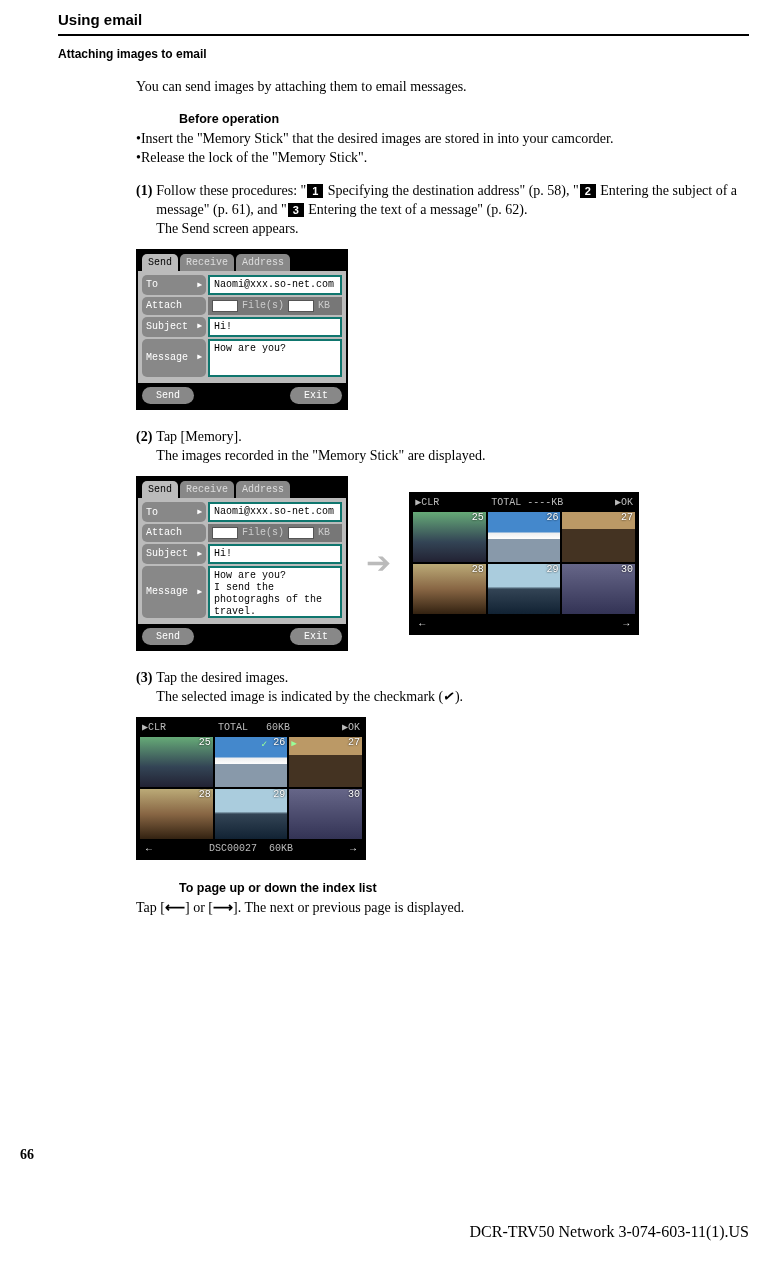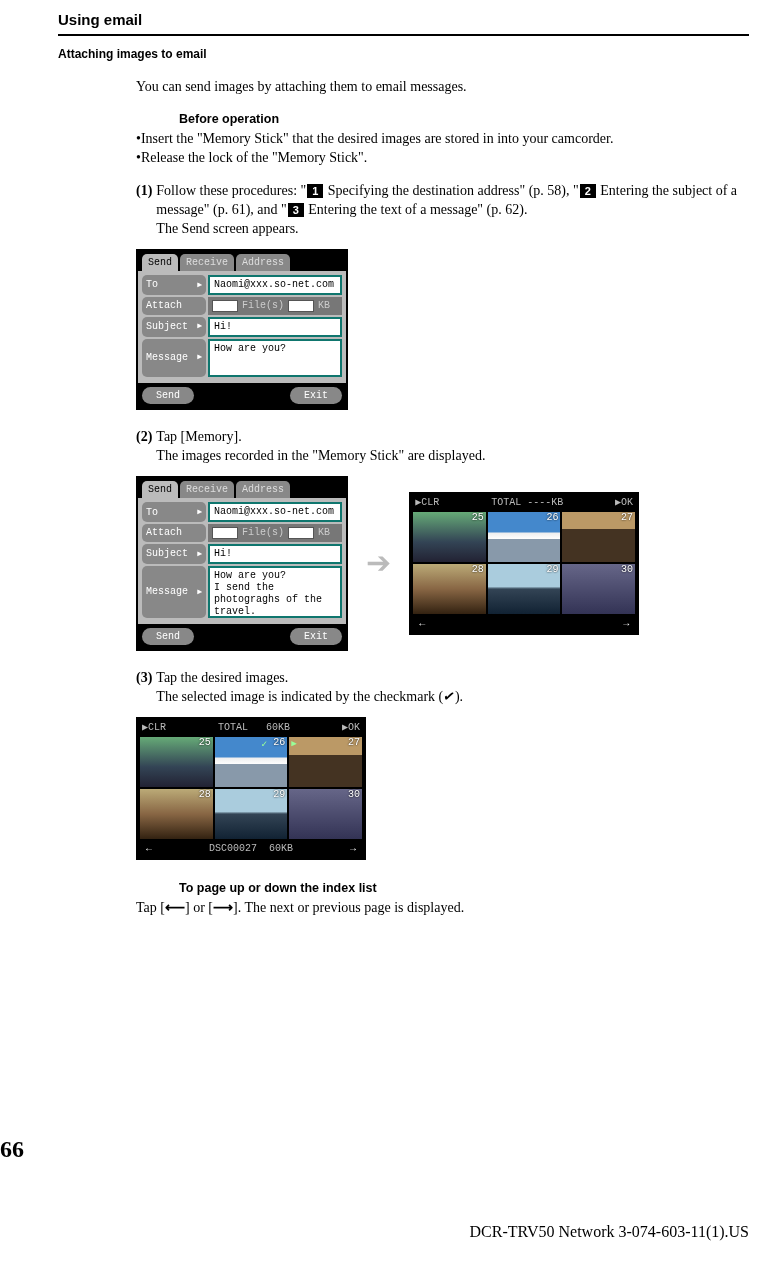--- a/index.html
+++ b/index.html
@@ -243,24 +243,24 @@
     gap: 18px;
     margin-top: 10px;
     margin-bottom: 18px;
   }
   .big-arrow {
     font-size: 30px;
     color: #bbb;
   }
   .page-num {
     position: absolute;
-    left: 0;
+    left: 20px;
     bottom: 100px;
     font-family: "Times New Roman", serif;
-    font-size: 24px;
+    font-size: 14px;
     font-weight: bold;
   }
   .footer {
     position: absolute;
     right: 30px;
     bottom: 22px;
     font-size: 16px;
   }
   .tri { font-size: 8px; }
 </style>

